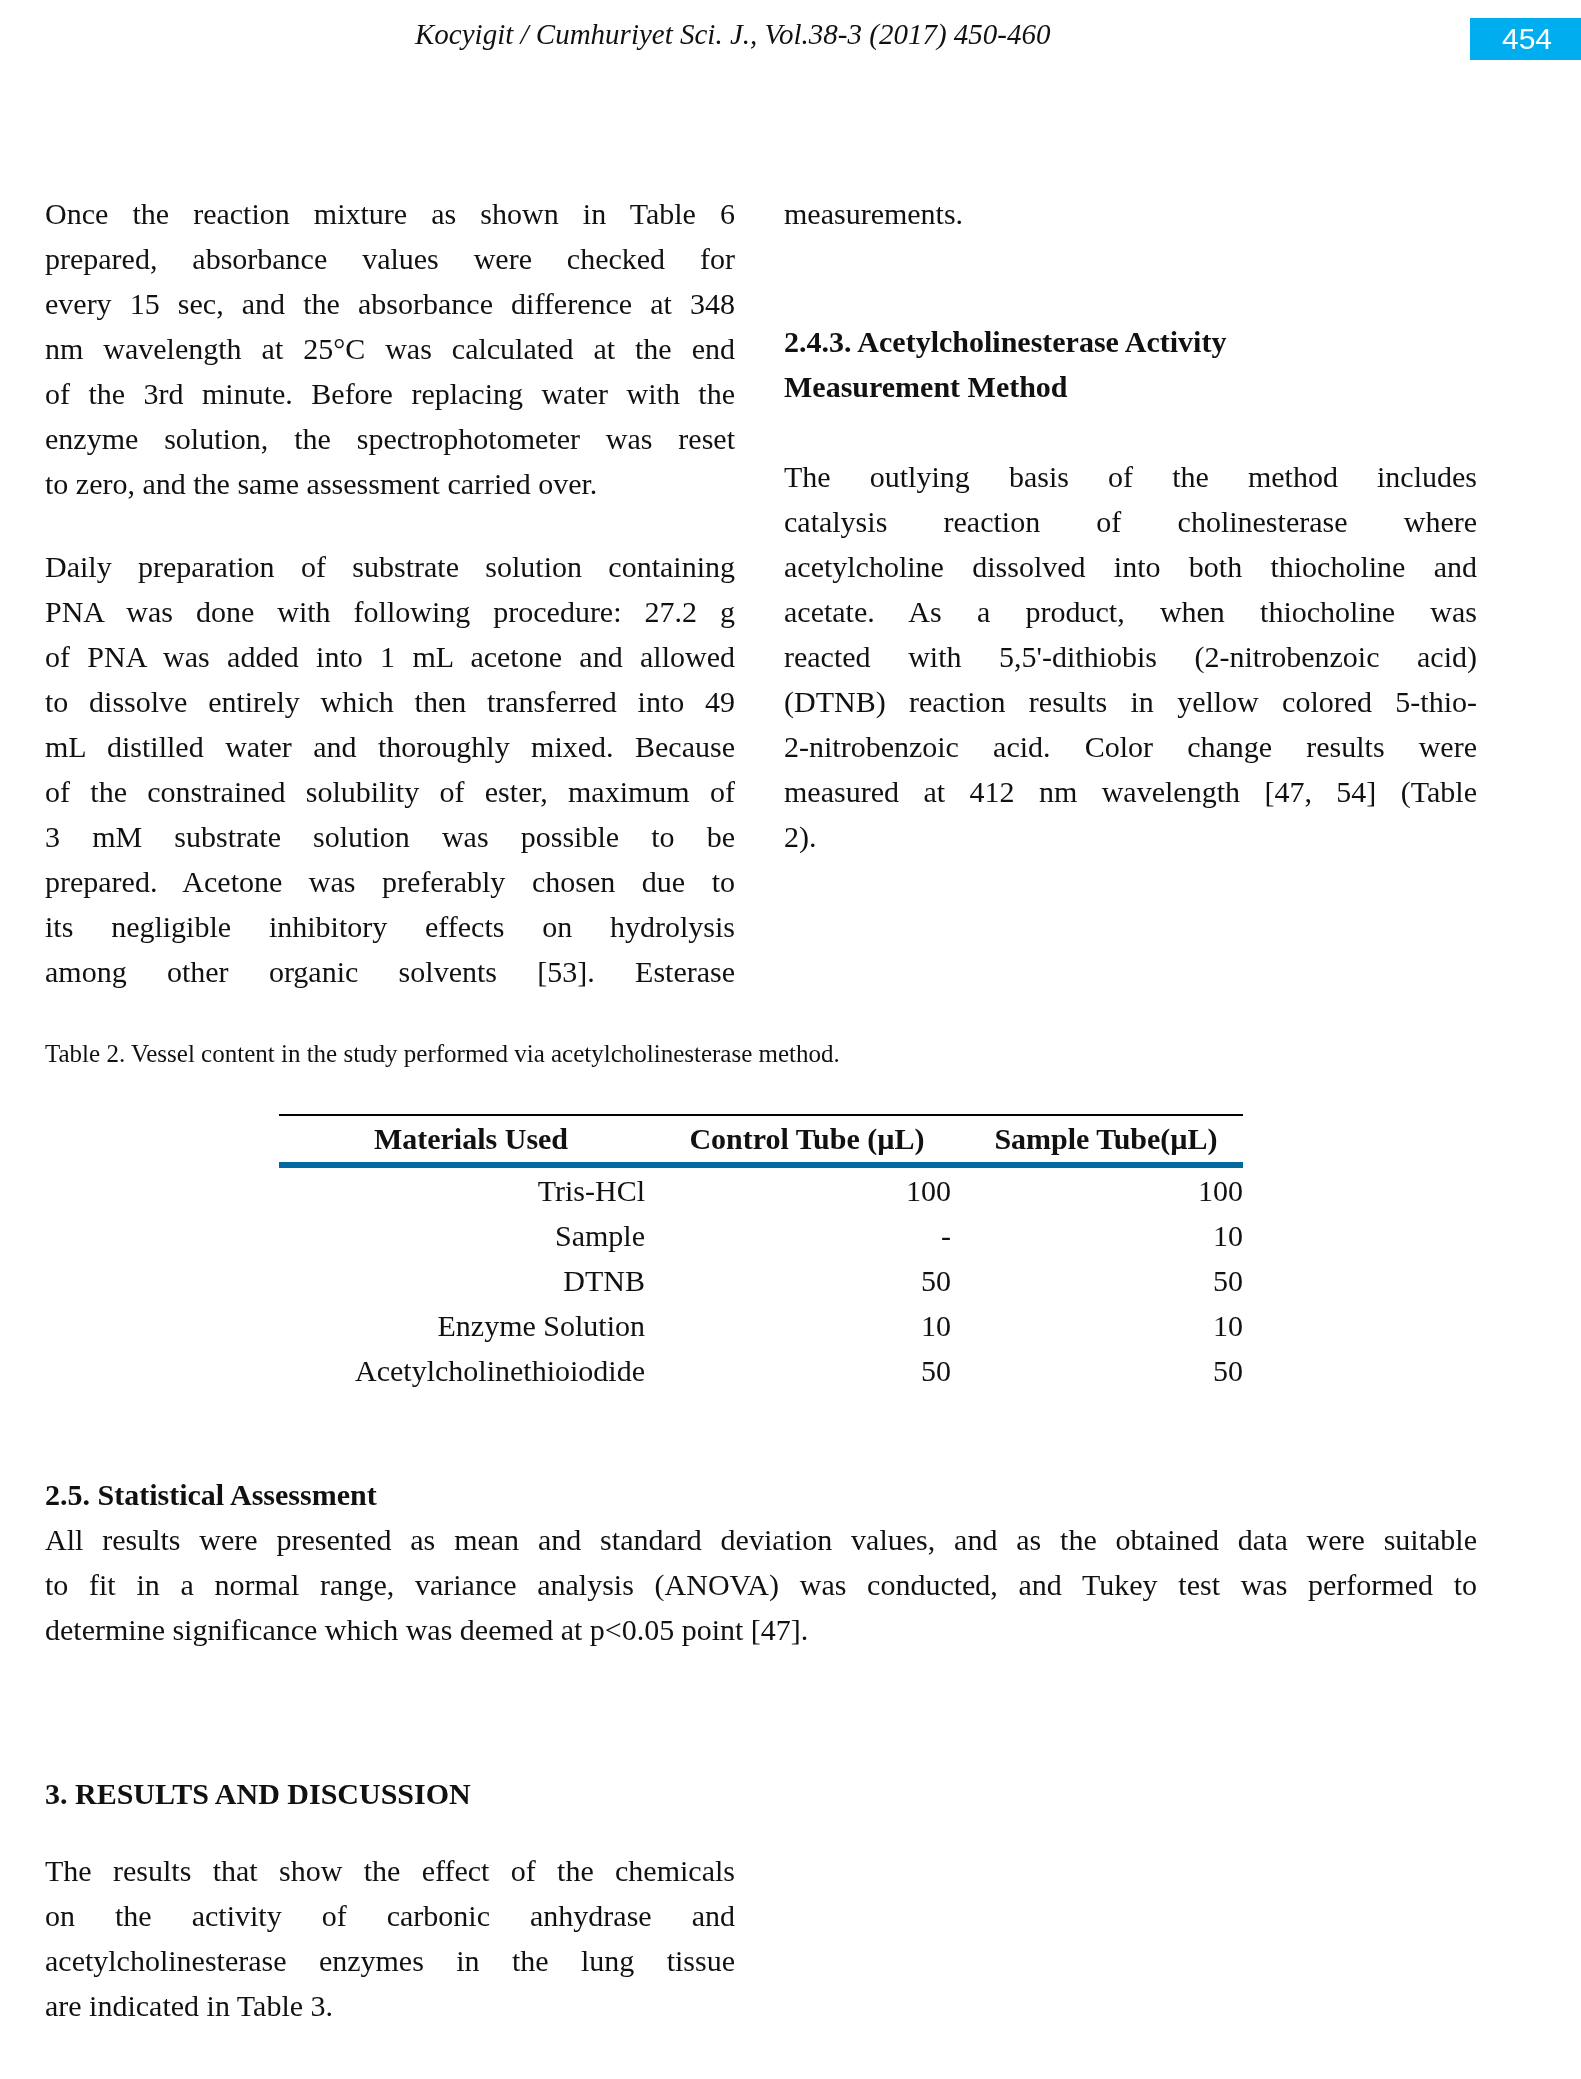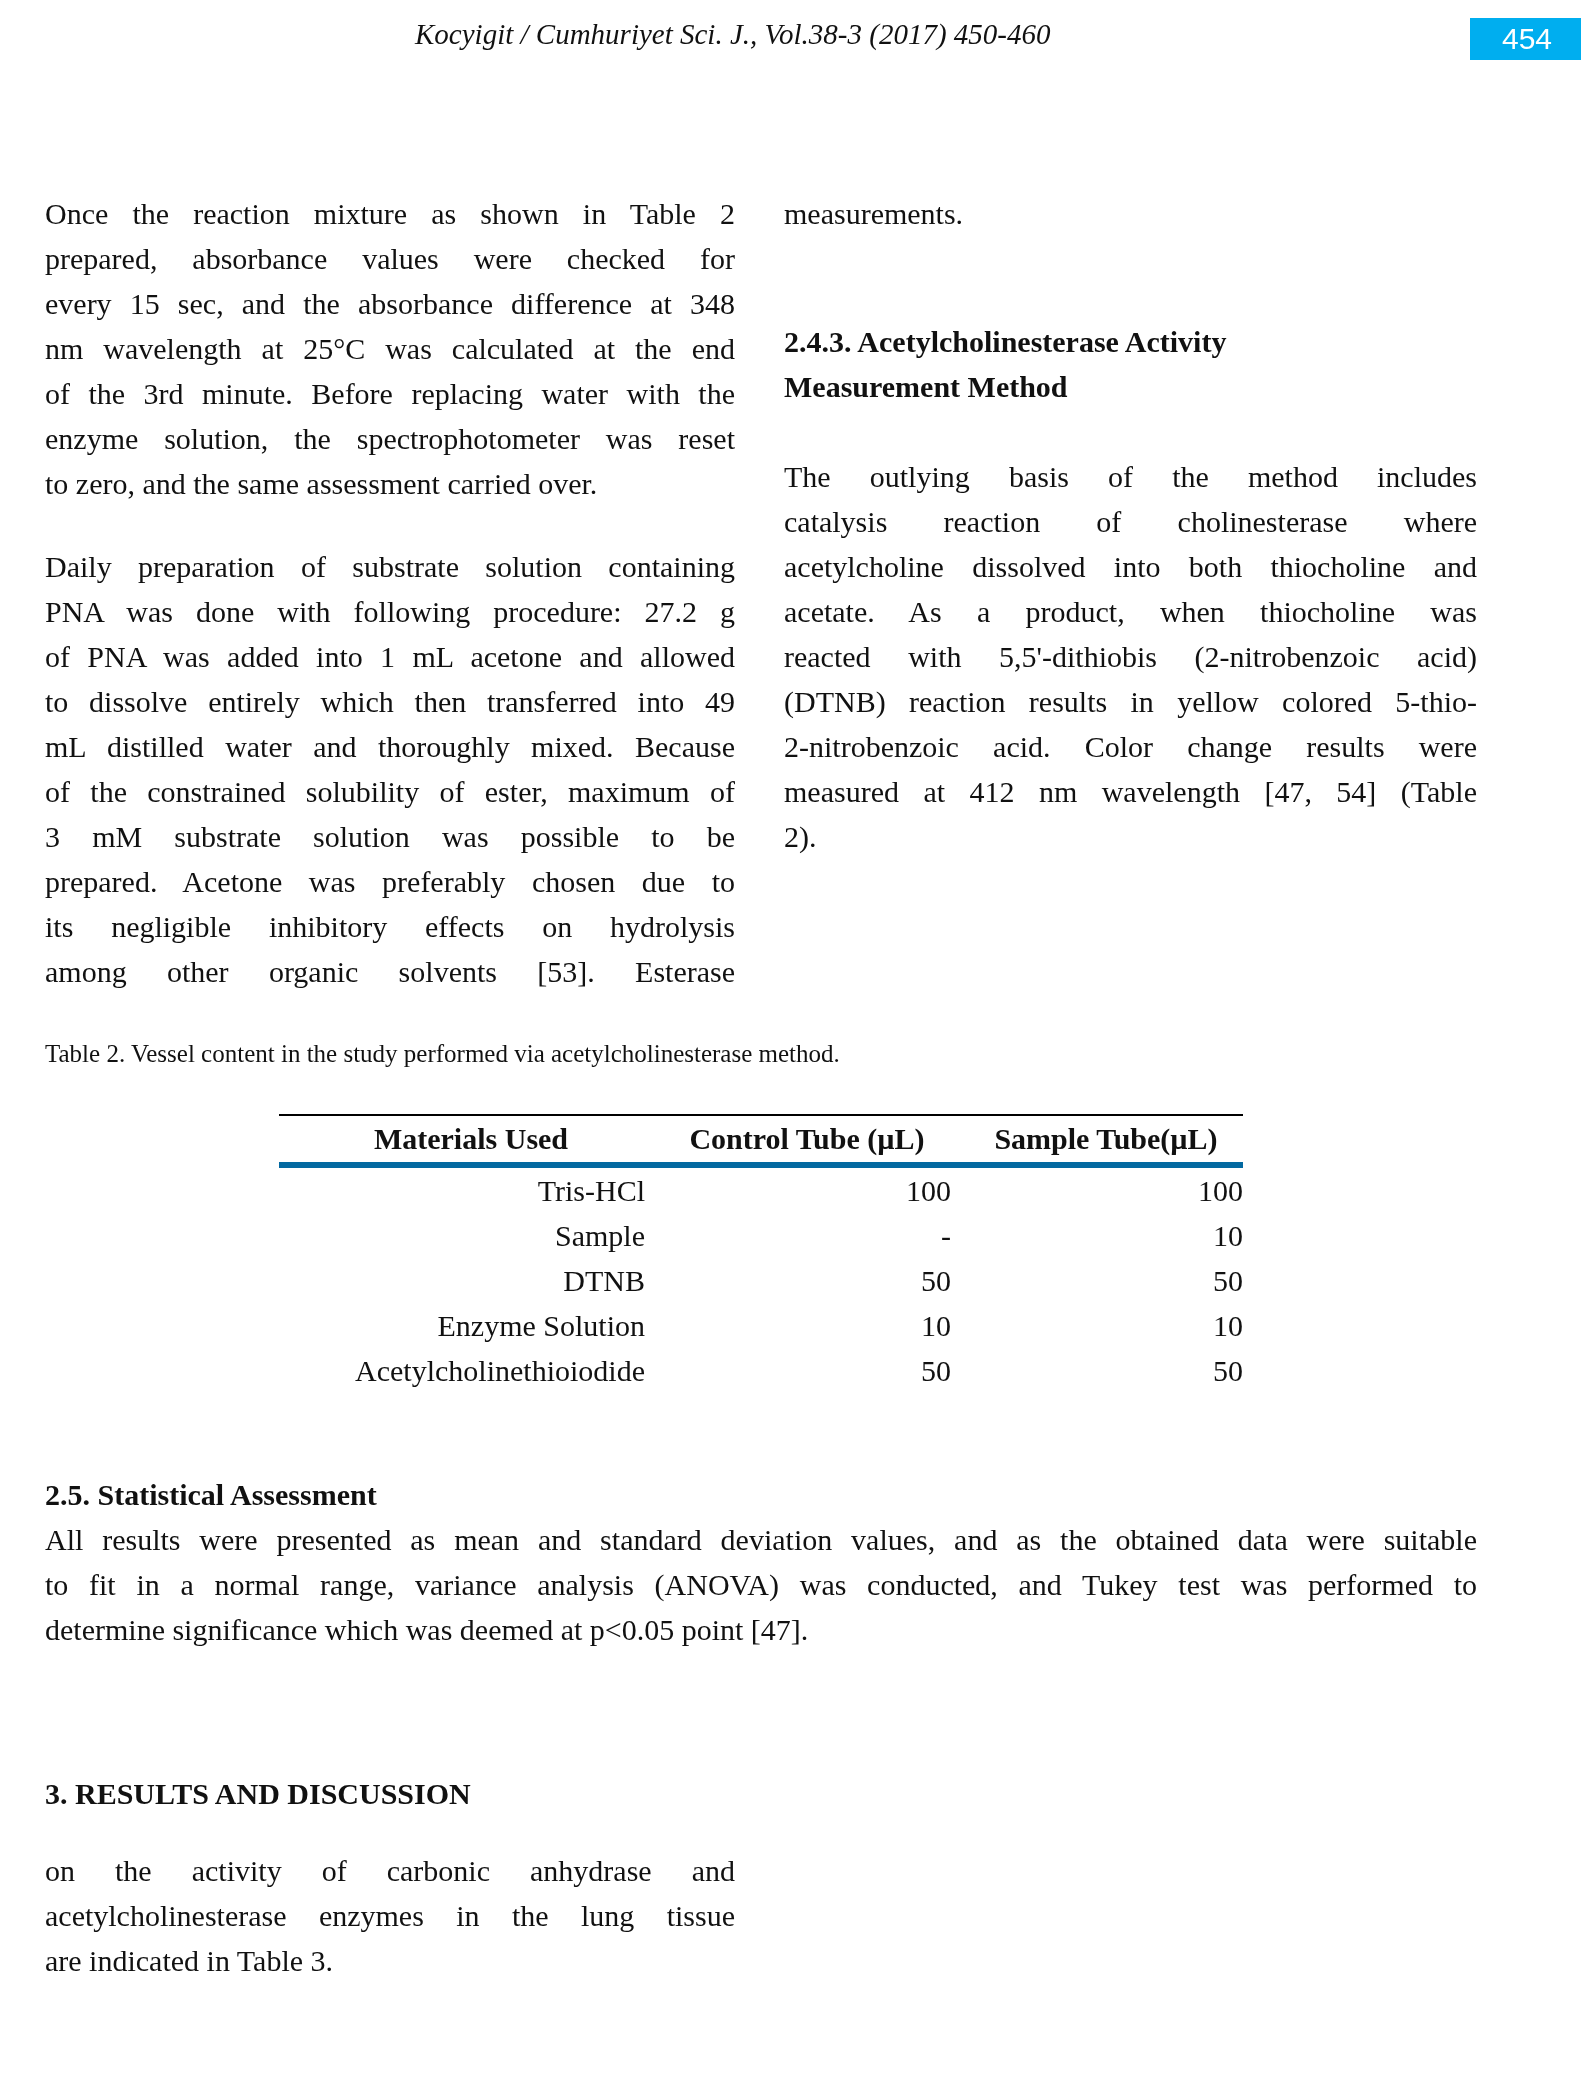--- a/index.html
+++ b/index.html
@@ -26,21 +26,21 @@
   .full .line { display: block; text-align: justify; text-align-last: justify; white-space: nowrap; height: 45px; }
   .full .line.last { text-align-last: left; }
 </style>
 </head>
 <body>
 
 <div class="running-head">Kocyigit / Cumhuriyet Sci. J., Vol.38-3 (2017) 450-460</div>
 <div class="page-badge" style="background: rgb(0, 174, 239);">454</div>
 
 <div class="col left" style="top:191px;">
-  <span class="line">Once the reaction mixture as shown in Table 2</span>
+  <span class="line">Once the reaction mixture as shown in Table 6</span>
   <span class="line">prepared, absorbance values were checked for</span>
   <span class="line">every 15 sec, and the absorbance difference at 348</span>
   <span class="line">nm wavelength at 25°C was calculated at the end</span>
   <span class="line">of the 3rd minute. Before replacing water with the</span>
   <span class="line">enzyme solution, the spectrophotometer was reset</span>
   <span class="line last">to zero, and the same assessment carried over.</span>
 </div>
 
 <div class="col left" style="top:544px;">
   <span class="line">Daily preparation of substrate solution containing</span>
@@ -122,16 +122,17 @@
   <span class="line">All results were presented as mean and standard deviation values, and as the obtained data were suitable</span>
   <span class="line">to fit in a normal range, variance analysis (ANOVA) was conducted, and Tukey test was performed to</span>
   <span class="line last">determine significance which was deemed at p&lt;0.05 point [47].</span>
 </div>
 
 <div class="full" style="top:1771px;">
   <span class="line last h">3. RESULTS AND DISCUSSION</span>
 </div>
 
 <div class="col left" style="top:1848px;">
+  <span class="line">The results that show the effect of the chemicals</span>
   <span class="line">on the activity of carbonic anhydrase and</span>
   <span class="line">acetylcholinesterase enzymes in the lung tissue</span>
   <span class="line last">are indicated in Table 3.</span>
 </div>
 
 </body></html>

